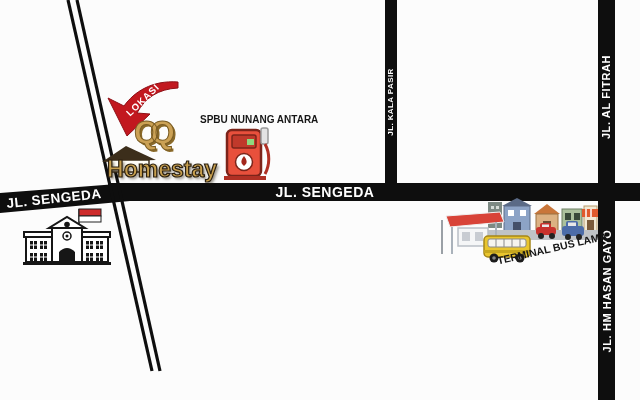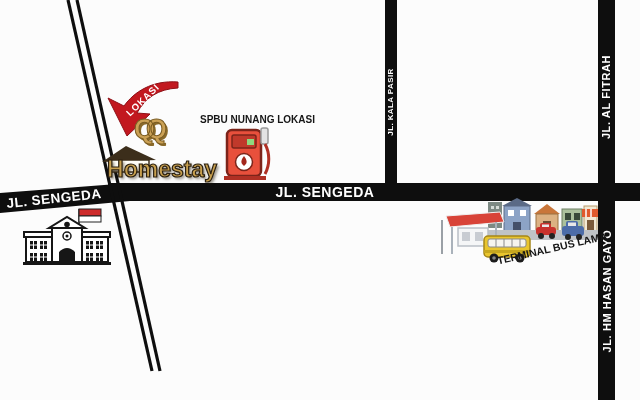--- a/index.html
+++ b/index.html
@@ -24,21 +24,21 @@
   .lbl-spbu{left:200px;top:114px;width:108px;font-size:10px;}
   .lbl-sma{left:8px;top:262px;width:114px;font-size:11.5px;letter-spacing:.2px;}
   .lbl-terminal{left:481px;top:242px;width:142px;font-size:10.5px;transform:rotate(-13deg);}
   .icon{position:absolute;}
   .lokasi-arrow{left:100px;top:68px;width:90px;height:80px;}
   .pump{left:224px;top:125px;width:48px;height:56px;}
   .school{left:23px;top:208px;width:88px;height:58px;}
   .terminal-art{left:438px;top:196px;width:160px;height:78px;}
   .homestay{position:absolute;left:102px;top:120px;width:108px;height:63px;}
   .hs-house{position:absolute;left:0;top:24px;width:56px;height:30px;}
-  .hs-qq{position:absolute;left:32px;top:-6px;font-size:27px;font-weight:bold;
+  .hs-qq{position:absolute;left:32px;top:-6px;font-size:32px;font-weight:bold;
     letter-spacing:-9px;color:#cba155;-webkit-text-stroke:1px #7a5c22;
     text-shadow:2px 2px 0 #8a6a2a;}
   .hs-name{position:absolute;left:0;bottom:0;width:120px;text-align:center;
     font-size:23px;font-weight:bold;color:#c79f4e;-webkit-text-stroke:1.2px #2c2110;
     text-shadow:2px 2px 3px rgba(40,30,10,.55);letter-spacing:0;}
 </style>
 </head>
 <body>
 
 <div class="map">
@@ -69,21 +69,21 @@
 
   <div class="homestay">
     <svg class="hs-house" viewBox="0 0 56 30">
       <polygon points="0,18 24,2 54,16" fill="#3c2e1b"></polygon>
       <rect x="7" y="16" width="40" height="12" fill="#fffdf6" stroke="#3c2e1b" stroke-width="1.5"></rect>
     </svg>
     <div class="hs-qq">QQ</div>
     <div class="hs-name">Homestay</div>
   </div>
 
-  <div class="lbl place-lbl lbl-spbu">SPBU NUNANG LOKASI</div>
+  <div class="lbl place-lbl lbl-spbu">SPBU NUNANG ANTARA</div>
   <svg class="icon pump" viewBox="0 0 48 56">
     <rect x="3" y="5" width="34" height="46" rx="5" fill="#e8503c" stroke="#7c241a" stroke-width="2.5"></rect>
     <rect x="8" y="10" width="24" height="13" rx="2" fill="#c0392b" stroke="#7c241a" stroke-width="1.5"></rect>
     <rect x="23" y="14" width="7" height="6" fill="#8ed97e"></rect>
     <circle cx="20" cy="37" r="8.5" fill="#ffffff" stroke="#7c241a" stroke-width="1.5"></circle>
     <path d="M20,31 C23,35 24,38 20,41 C16,38 17,35 20,31 Z" fill="#a3271d"></path>
     <rect x="37" y="3" width="7" height="16" rx="2" fill="#e3e3e3" stroke="#999999" stroke-width="1.5"></rect>
     <path d="M41,19 C46,28 46,40 41,49" fill="none" stroke="#b03024" stroke-width="3"></path>
     <rect x="0" y="51" width="42" height="4" fill="#b03024"></rect>
   </svg>

